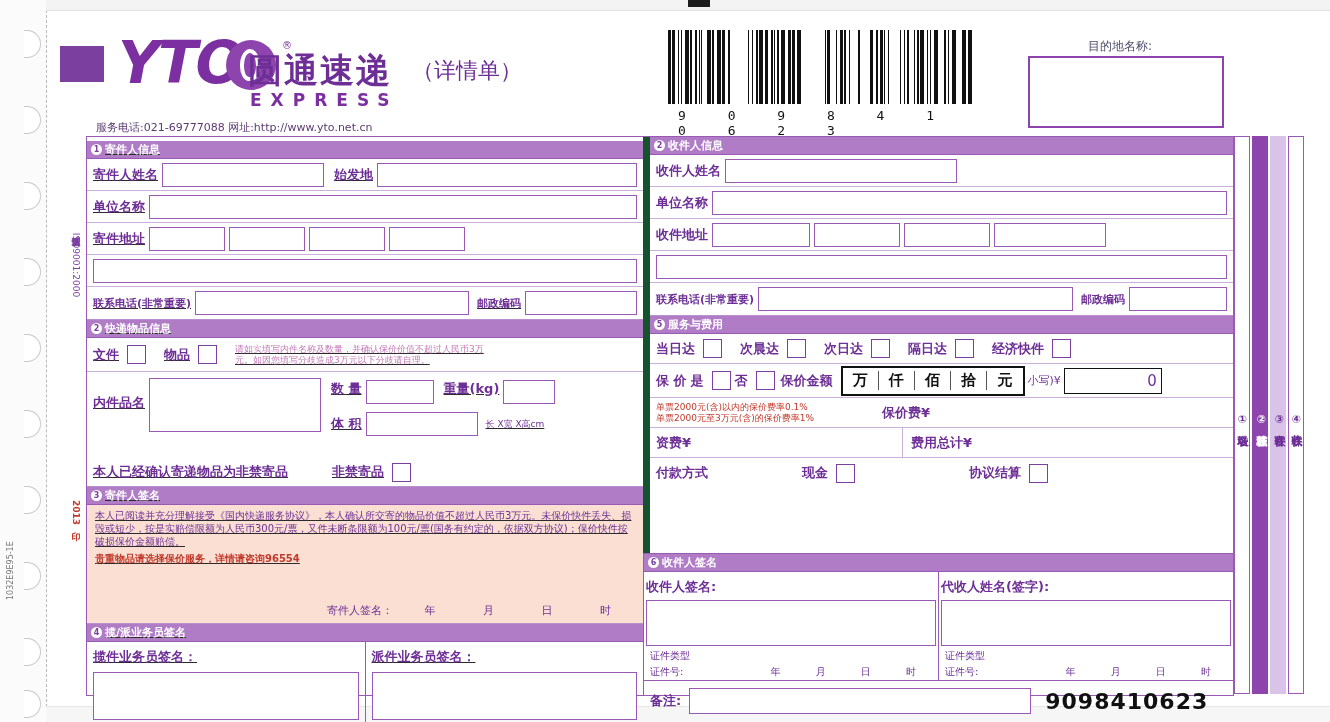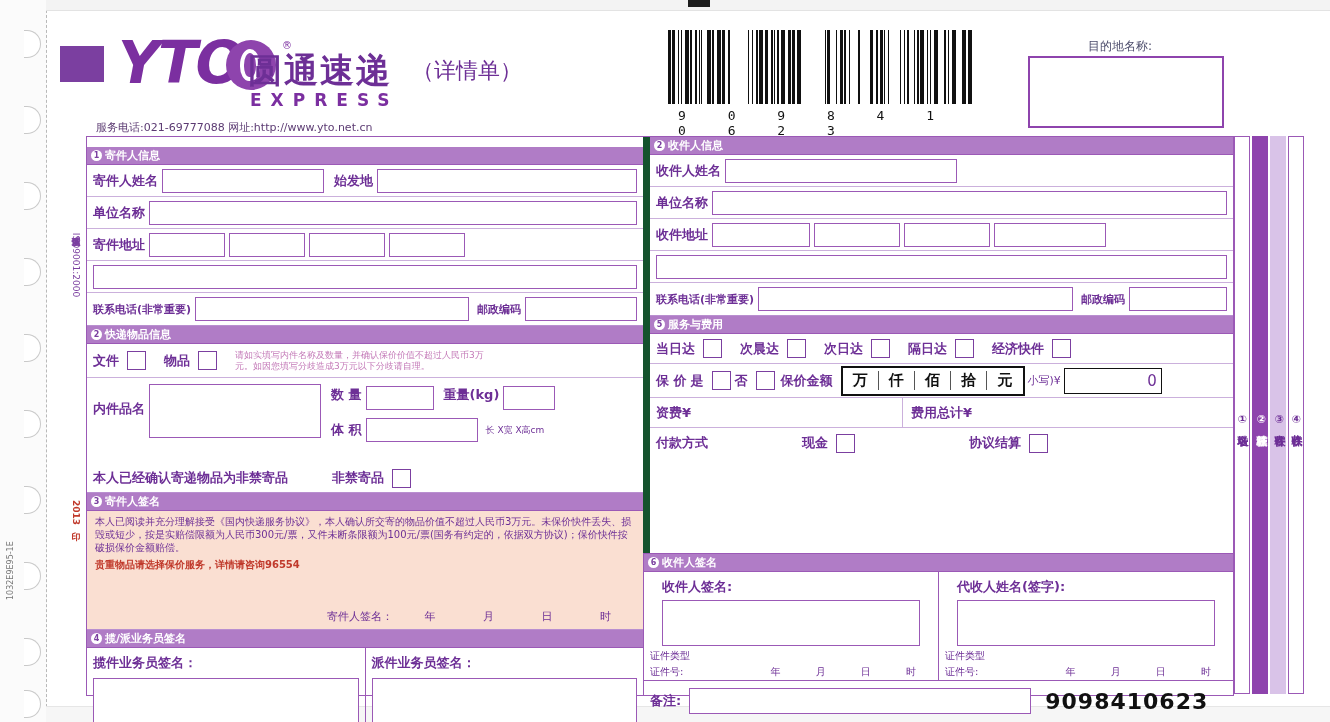--- a/index.html
+++ b/index.html
@@ -84,21 +84,21 @@
   
   .dest-label{position:absolute;left:1088px;top:38px;font-size:12px;color:#4b4b6b;}
   .dest-box{position:absolute;left:1028px;top:56px;width:192px;height:68px;border:2px solid #8e44ad;background:#fff;}
 
   
   .form{
     position:absolute;left:86px;top:136px;width:1146px;height:558px;
     border:1px solid #9b59b6;
     background:#fff;
   }
-  .col-left{position:absolute;left:0;top:10px;width:556px;height:558px;}
+  .col-left{position:absolute;left:0;top:4px;width:556px;height:558px;text-decoration:underline;}
   .col-right{position:absolute;left:556px;top:0;width:590px;height:416px;}
 
   .sec-head{
     background:#b07cc6;color:#fff;font-size:11px;font-weight:bold;
     padding:2px 4px;line-height:13px;height:13px;
     border-bottom:1px solid #9b59b6;
   }
   .sec-head .num{
     display:inline-block;width:11px;height:11px;border-radius:50%;
     background:#fff;color:#7b3fa0;text-align:center;line-height:11px;font-size:8px;
@@ -145,21 +145,21 @@
   }
   .money-strip span{
     flex:1;text-align:center;font-size:15px;font-weight:bold;color:#111;border-right:1px solid #555;
   }
   .money-strip span:last-child{border-right:none;}
   .amt-box{border:1px solid #111;width:92px;height:24px;text-align:right;padding-right:4px;font-size:15px;line-height:24px;background:#fff;}
 
   
   .recv{position:absolute;left:556px;top:416px;width:590px;height:142px;}
   .recv-body{display:flex;height:76px;}
-  .recv-body .half{flex:1;padding:4px 18px;box-sizing:border-box;}
+  .recv-body .half{flex:1;padding:4px 2px;box-sizing:border-box;}
   .recv-body .half:first-child{border-right:1px solid #9b59b6;}
   .recv-body .sbx{border:1px solid #9b59b6;height:44px;margin-top:4px;background:#fff;}
   .idrow{display:flex;font-size:10px;color:#6d2f96;padding:0 6px;height:16px;align-items:center;}
   .idrow .sp{flex:1;text-align:right;letter-spacing:16px;}
   .remark{display:flex;align-items:center;height:40px;border-top:1px solid #9b59b6;padding:0 6px;}
   .remark .rbox{border:1px solid #9b59b6;height:24px;width:340px;background:#fff;margin-left:4px;}
   .remark .rnum{margin-left:14px;font-size:22px;font-weight:bold;color:#111;letter-spacing:1px;}
 
   
   .vstrip{
@@ -528,20 +528,25 @@
             <span>万</span>
             <span>仟</span>
             <span>佰</span>
             <span>拾</span>
             <span>元</span>
           </div>
           <span style="font-size:11px;margin:0 3px">小写)¥</span>
           <div class="amt-box">0</div>
         </div>
 
+        <div class="fee-row" style="height:30px">
+          <span class="note" style="width:210px;color:#c0392b;white-space:pre-line">单票2000元(含)以内的保价费率0.1%
+单票2000元至3万元(含)的保价费率1%</span>
+          <span class="lbl" style="margin-left:16px">保价费¥</span>
+        </div>
 
 
         <div class="fee-row" style="height:30px;padding:0">
           <span class="lbl" style="width:248px;padding-left:6px;box-sizing:border-box">资费¥</span>
           <span class="lbl" style="border-left:1px solid #cbb0dc;flex:1;height:30px;line-height:30px;padding-left:8px;box-sizing:border-box">费用总计¥</span>
         </div>
 
         <div class="fee-row" style="height:30px;border-bottom:none">
           <span class="lbl">付款方式</span>
           <span class="lbl" style="margin-left:90px">现金</span>

